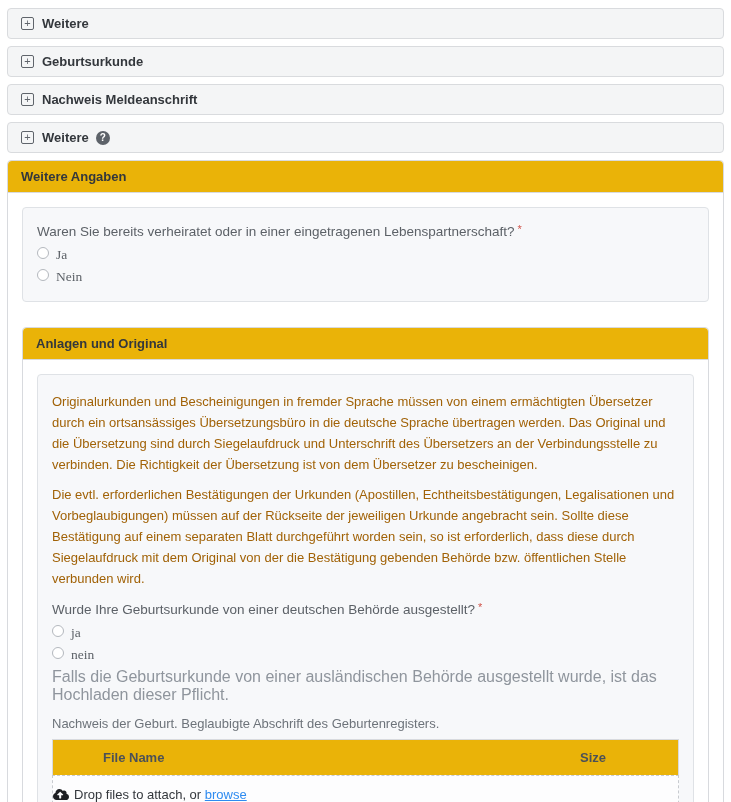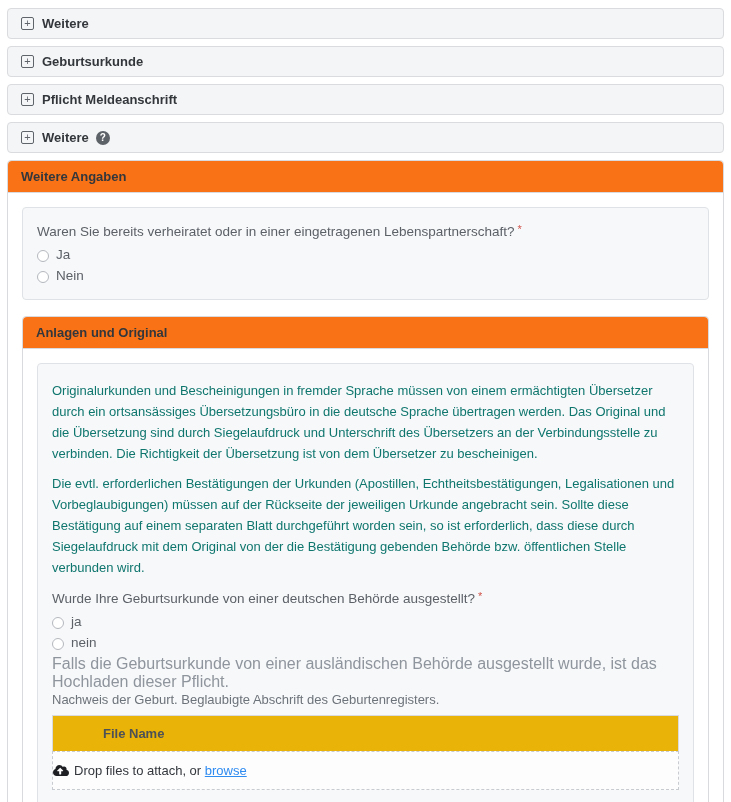--- a/index.html
+++ b/index.html
@@ -26,41 +26,41 @@
   }
   .acc-title { font-weight:bold; font-size:13px; color:#33373c; }
   .help-circle {
     width:14px; height:14px; border-radius:50%;
     background:#5d6269; color:#fff; font-size:10px; font-weight:bold;
     text-align:center; line-height:14px; margin-left:7px;
   }
   
   .panel { border:1px solid #d8dade; border-radius:4px; background:#fff; }
   .panel-head {
-    background:#f97316; border-bottom:1px solid #d8dade;
+    background:#eab308; border-bottom:1px solid #d8dade;
     border-radius:4px 4px 0 0;
     padding:8px 13px; font-weight:bold; font-size:13px; color:#33373c;
   }
   .panel-body { padding:14px; background:#fff; border-radius:0 0 4px 4px; }
   .group-box {
     background:#f7f8fa; border:1px solid #dfe2e6; border-radius:4px;
     padding:12px 14px 16px 14px;
   }
-  .qbox-margin { margin-bottom:16px; padding-top:16px; }
+  .qbox-margin { margin-bottom:25px; padding-top:16px; }
   .question { color:#5c6167; margin:0 0 8px 0; font-size:13.5px; }
   .req { color:#d0544a; font-size:11px; position:relative; top:-3px; margin-left:3px; }
-  .radio-row { display:flex; align-items:flex-end; margin-top:6px; color:#5c6167; font-size:13.5px; }
+  .radio-row { display:flex; align-items:flex-start; margin-top:6px; color:#5c6167; font-size:13.5px;font-family:Liberation Serif, serif; }
   .radio {
     width:12px; height:12px; flex:0 0 12px; border:1px solid #b4b8be;
     border-radius:50%; background:#fff; margin-right:7px;
   }
-  .para { color:#0f766e; line-height:21px; margin:0 0 9px 0; font-size:13px; }
+  .para { color:#a16207; line-height:21px; margin:0 0 9px 0; font-size:13px; }
   .q-block { margin-top:13px; }
   .hint { color:#8f959d; margin-top:5px; font-size:16px; }
-  .upload-label { color:#6d737a; margin:1px 0 8px 0; font-size:13px; }
+  .upload-label { color:#6d737a; margin:12px 0 8px 0; font-size:13px; }
   .file-table-head {
     display:flex; align-items:center;
     border:1px solid #d8dade; border-bottom:none; background:#eab308;
     padding:10px 0;
   }
   .col-filename { flex:1; padding-left:50px; font-weight:bold; color:#4c5157; }
   .col-size { width:170px; text-align:center; font-weight:bold; color:#4c5157; }
   .dropzone {
     border:1px dashed #c8cbd0; background:#fdfdfe;
     padding:11px 0; text-align:left; color:#33373c; cursor:pointer;
@@ -76,21 +76,21 @@
   <span class="acc-title">Weitere</span>
 </div>
 
 <div class="acc-panel">
   <span class="plus-box">+</span>
   <span class="acc-title">Geburtsurkunde</span>
 </div>
 
 <div class="acc-panel">
   <span class="plus-box">+</span>
-  <span class="acc-title">Pflicht Meldeanschrift</span>
+  <span class="acc-title">Nachweis Meldeanschrift</span>
 </div>
 
 <div class="acc-panel">
   <span class="plus-box">+</span>
   <span class="acc-title">Weitere</span>
   <span class="help-circle">?</span>
 </div>
 
 <div class="panel">
   <div class="panel-head">Weitere Angaben</div>
@@ -130,20 +130,21 @@
               <span class="radio"></span>
               <span>nein</span>
             </div>
             <div class="hint">Falls die Geburtsurkunde von einer ausländischen Behörde ausgestellt wurde, ist das Hochladen dieser Pflicht.</div>
           </div>
 
           <div class="upload-label">Nachweis der Geburt. Beglaubigte Abschrift des Geburtenregisters.</div>
 
           <div class="file-table-head">
             <div class="col-filename">File Name</div>
+            <div class="col-size">Size</div>
           </div>
 
           <div class="dropzone">
             <svg width="16" height="13" viewBox="0 0 640 512">
                 <path fill="#1d1f23" d="M537.6 226.6c4.1-10.7 6.4-22.4 6.4-34.6 0-53-43-96-96-96-19.7 0-38.1 6-53.3 16.2C367 64.2 315.3 32 256 32c-88.4 0-160 71.6-160 160 0 2.7.1 5.4.2 8.1C40.2 219.8 0 273.2 0 336c0 79.5 64.5 144 144 144h368c70.7 0 128-57.3 128-128 0-61.9-44-113.6-102.4-125.4zM393.4 288H328v112c0 8.8-7.2 16-16 16h-48c-8.8 0-16-7.2-16-16V288h-65.4c-14.3 0-21.4-17.2-11.3-27.3l105.4-105.4c6.2-6.2 16.4-6.2 22.6 0l105.4 105.4c10.1 10.1 2.9 27.3-11.3 27.3z"></path>
               </svg><span>Drop files to attach, or</span>
             <span class="browse-link">browse</span>
           </div>
 
         </div>

